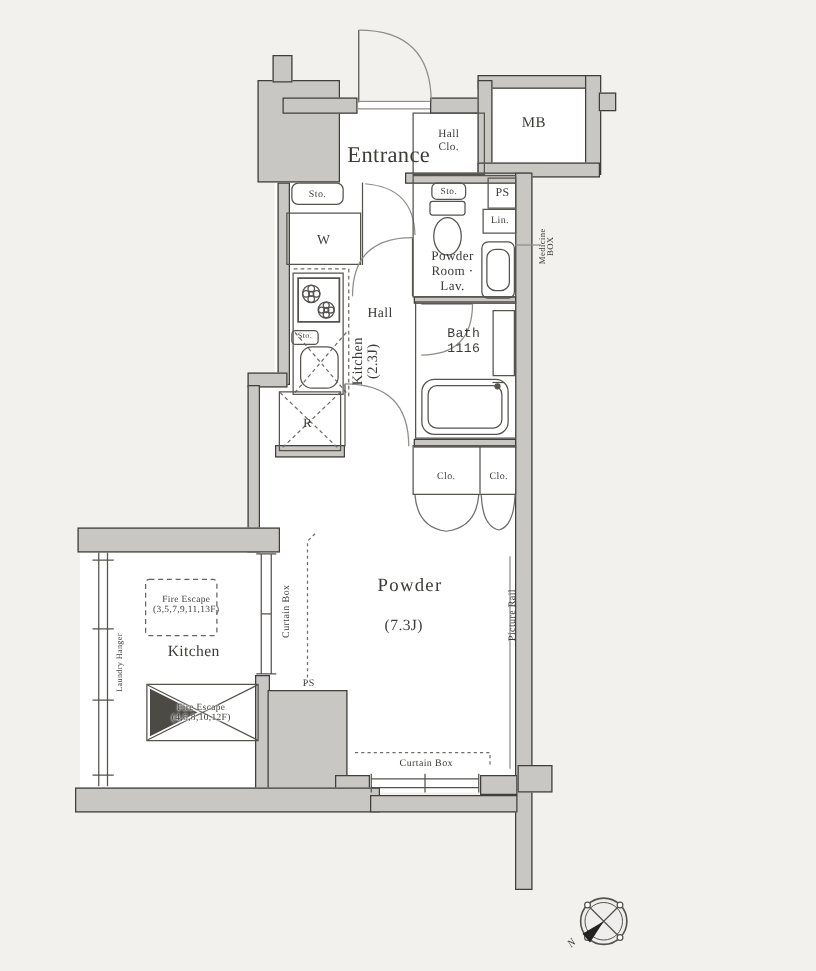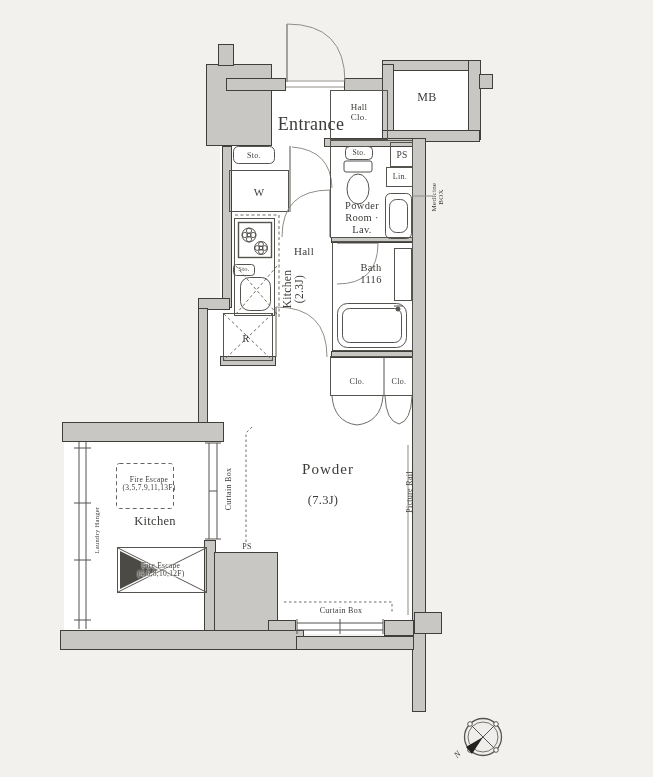--- a/index.html
+++ b/index.html
@@ -211,21 +211,21 @@
   <div class="vlbl" style="left:438px;top:197px;font-size:7px;">Medicine
 BOX</div>
   <div class="lbl" style="left:362px;top:218px;font-size:10.5px;">Powder
 Room ·
 Lav.</div>
   <div class="lbl" style="left:304px;top:251px;font-size:11px;">Hall</div>
   <div class="vlbl" style="left:293px;top:289px;font-size:11.5px;">Kitchen
 (2.3J)</div>
   <div class="lbl" style="left:244px;top:269px;font-size:6.5px;">Sto.</div>
   <div class="lbl" style="left:246px;top:339px;font-size:10px;">R</div>
-  <div class="lbl" style="left:371px;top:274px;font-size:10.5px;">Bath
+  <div class="lbl" style="left:371px;top:274px;font-size:10.5px;font-family:Liberation Mono, monospace;">Bath
 1116</div>
   <div class="lbl" style="left:357px;top:382px;font-size:8px;">Clo.</div>
   <div class="lbl" style="left:399px;top:382px;font-size:8px;">Clo.</div>
   <div class="lbl" style="left:328px;top:469px;font-size:15px;letter-spacing:1px;">Powder</div>
   <div class="lbl" style="left:323px;top:500px;font-size:12.5px;">(7.3J)</div>
   <div class="vlbl" style="left:410px;top:492px;font-size:8px;">Picture Rail</div>
   <div class="vlbl" style="left:229px;top:489px;font-size:8px;">Curtain Box</div>
   <div class="lbl" style="left:247px;top:547px;font-size:8px;">PS</div>
   <div class="lbl" style="left:341px;top:611px;font-size:8px;">Curtain Box</div>
   <div class="lbl" style="left:155px;top:521px;font-size:12.5px;">Kitchen</div>

